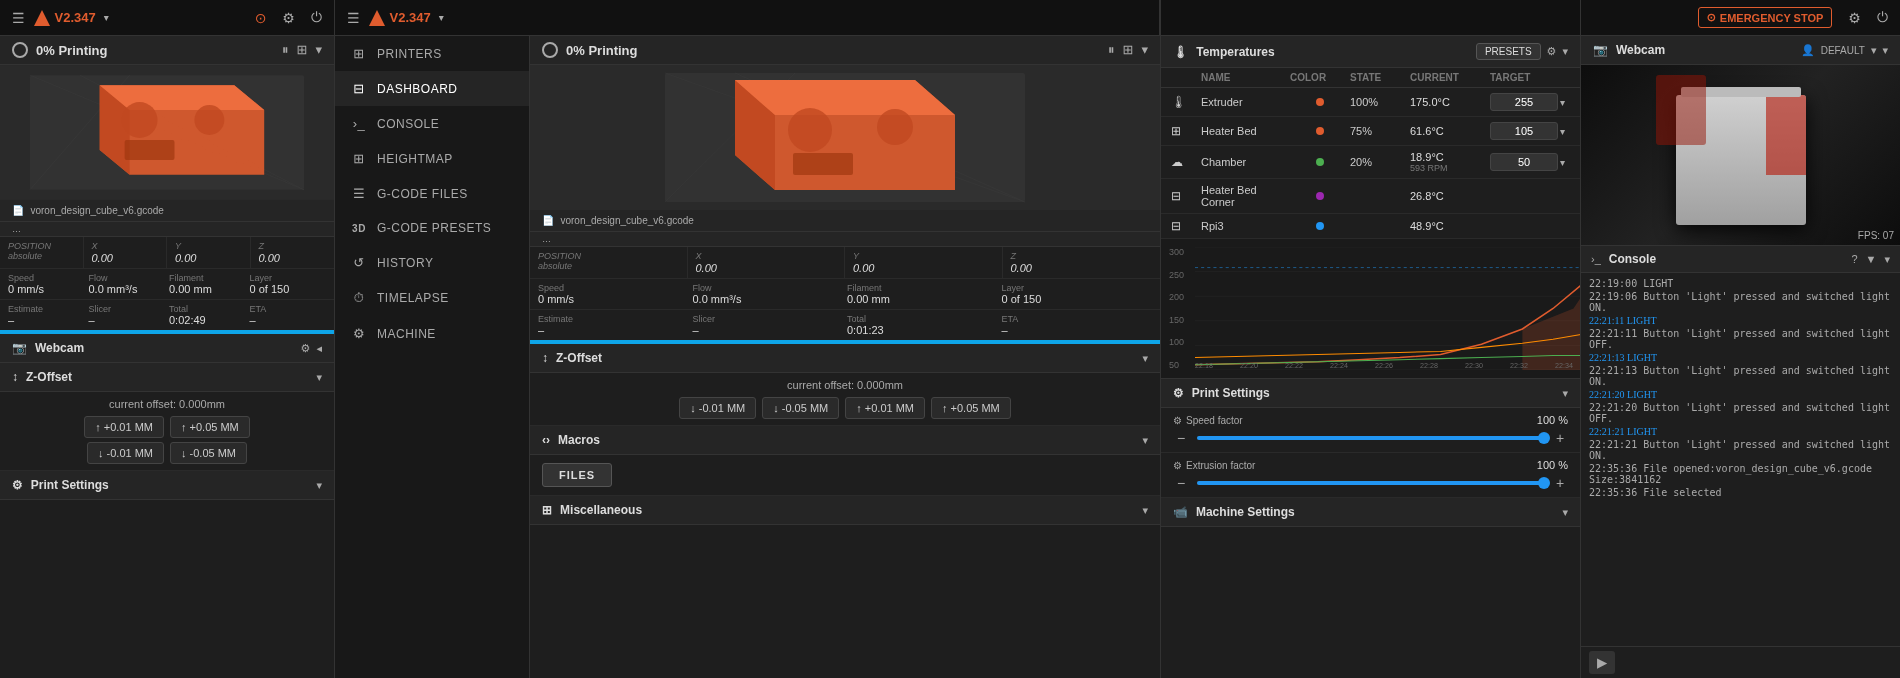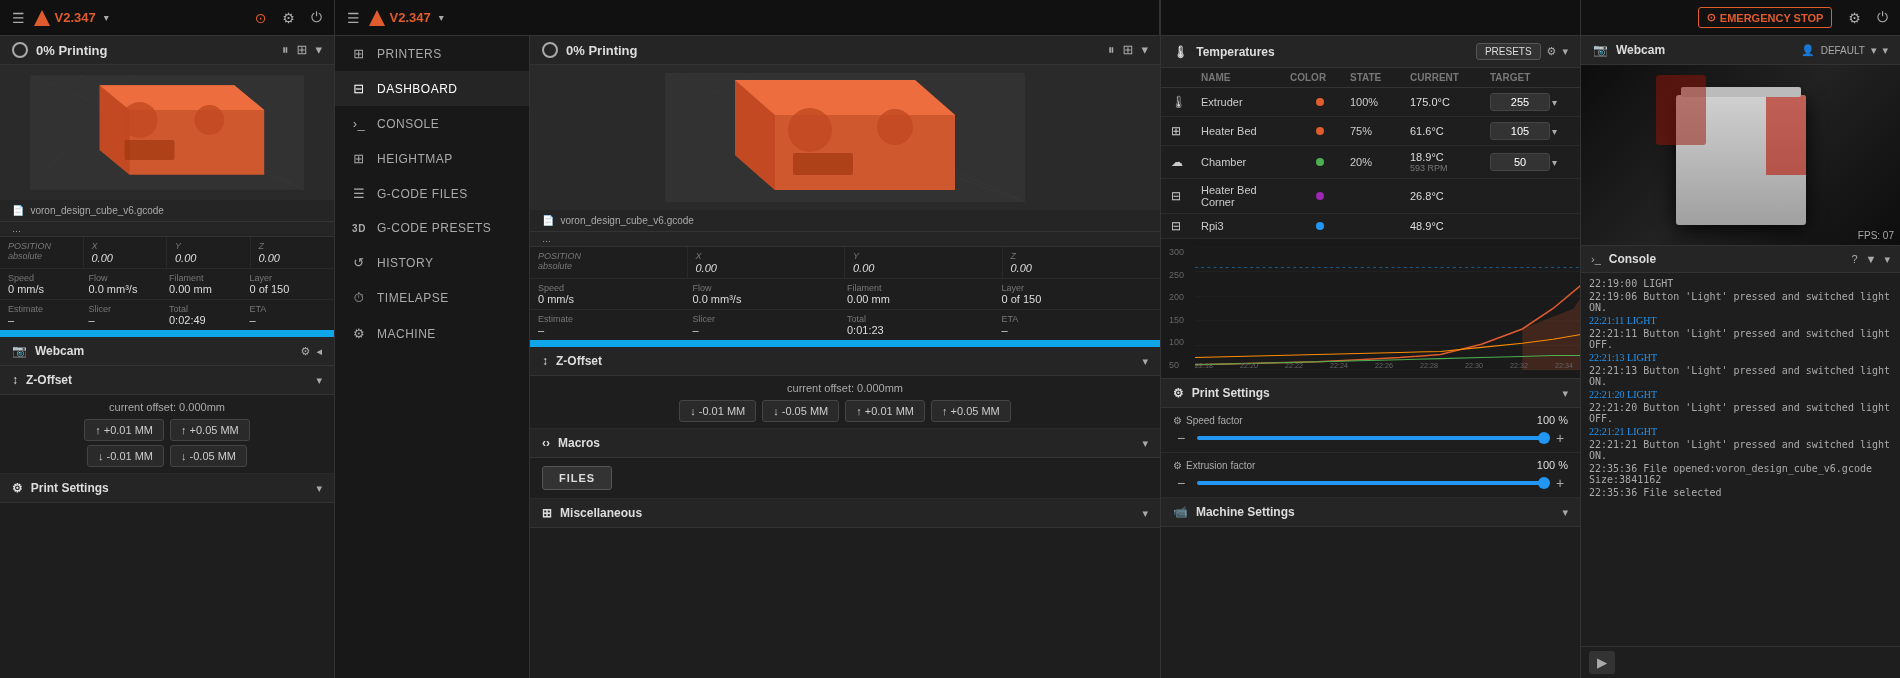--- a/index.html
+++ b/index.html
@@ -220,21 +220,21 @@
       gap: 4px;
     }
     .metric-item .metric-label { color: #777; font-size: 9px; }
     .metric-item .metric-value { color: #ddd; font-size: 11px; }
 
     
     .estimate-row {
       display: grid;
       grid-template-columns: repeat(4, 1fr);
       padding: 4px 8px;
-      border-bottom: 7px solid #0ea5e9;
+      border-bottom: 4px solid #0ea5e9;
       gap: 4px;
     }
 
     
     .webcam-feed {
       background: #6d28d9;
       height: 180px;
       position: relative;
       overflow: hidden;
       display: flex;
@@ -275,21 +275,21 @@
       display: flex;
       align-items: center;
       gap: 2px;
     }
     .temp-input {
       background: #333;
       border: 1px solid #444;
       border-radius: 3px;
       color: #fff;
       font-size: 11px;
-      width: 60px;
+      width: 68px;
       padding: 2px 4px;
       text-align: center;
     }
     .temp-arrow {
       color: #aaa;
       cursor: pointer;
       font-size: 10px;
     }
 
     

